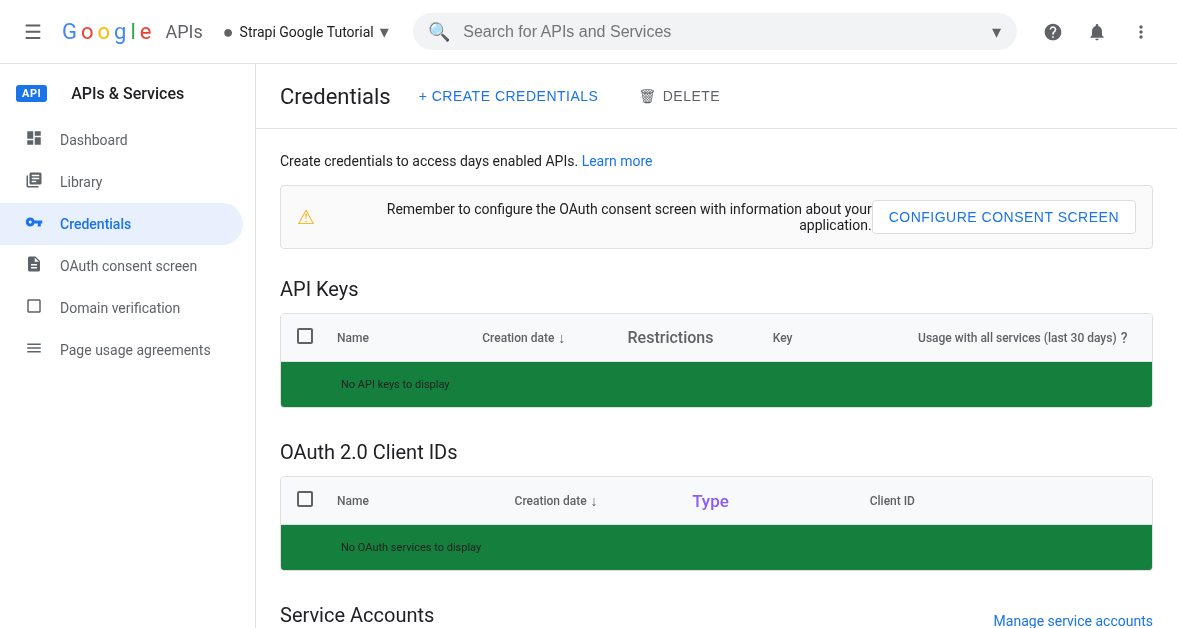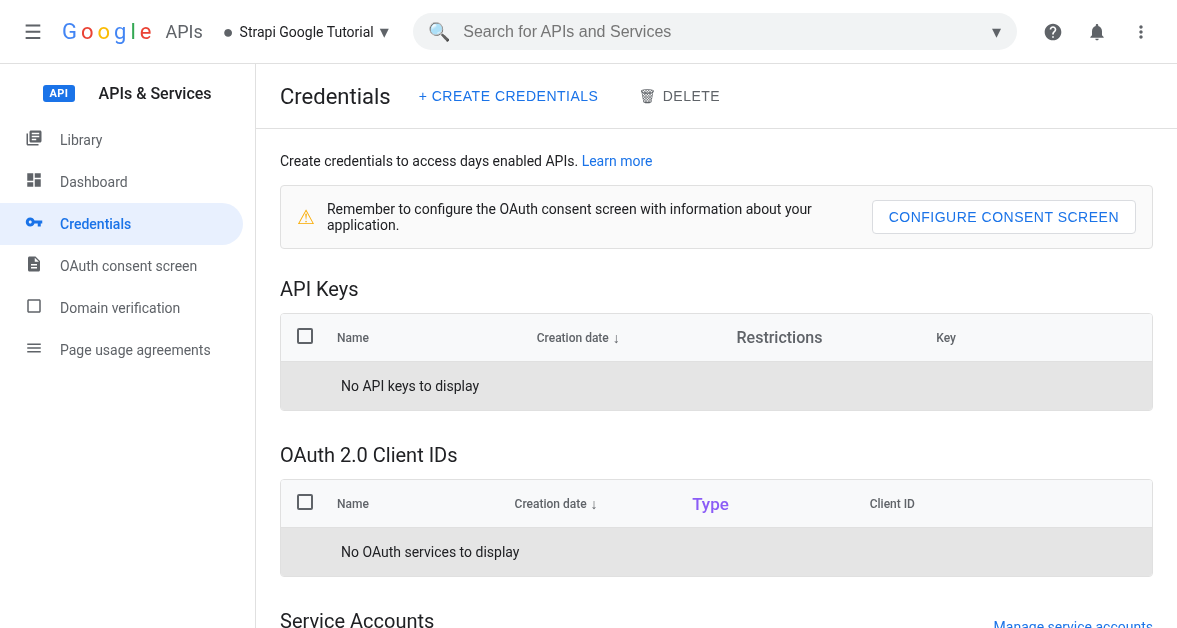--- a/index.html
+++ b/index.html
@@ -60,21 +60,20 @@
       min-width: 256px;
       border-right: 1px solid #e0e0e0;
       padding: 8px 0;
       overflow-y: auto;
     }
     .sidebar-header {
       display: flex;
       align-items: center;
       gap: 24px;
       padding: 12px 16px 16px 16px;
-      justify-content: center;
     }
     .api-badge {
       background: #1a73e8;
       color: #fff;
       font-size: 11px;
       font-weight: 700;
       padding: 2px 6px;
       border-radius: 3px;
       letter-spacing: 0.5px;
     }
@@ -137,21 +136,21 @@
       align-items: center;
       justify-content: space-between;
       background: #fafafa;
       border: 1px solid #e0e0e0;
       border-radius: 4px;
       padding: 14px 16px;
       margin-bottom: 28px;
     }
     .warning-left { display: flex; align-items: center; gap: 12px; }
     .warning-icon { color: #F9AB00; font-size: 20px; }
-    .warning-text { font-size: 14px; color: #202124; }
+    .warning-text { font-size: 14px; color: #202124; text-align: right; }
     .btn-configure {
       padding: 8px 16px;
       border: 1px solid #dadce0;
       border-radius: 4px;
       font-size: 14px;
       font-weight: 500;
       color: #1a73e8;
       cursor: pointer;
       background: #fff;
       text-transform: uppercase;
@@ -196,23 +195,23 @@
     .col-key { flex: 2; font-size: 12px; font-weight: 500; color: #5f6368; }
     .col-usage { flex: 3; font-size: 12px; font-weight: 500; color: #5f6368; display: flex; align-items: center; gap: 4px; }
     .col-type { flex: 2; font-size: 17px; font-weight: 500; color: #8b5cf6; }
     .col-clientid { flex: 3; font-size: 12px; font-weight: 500; color: #5f6368; }
 
     .sort-icon { font-size: 14px; color: #5f6368; }
     .help-icon { font-size: 14px; color: #5f6368; cursor: pointer; }
 
     .table-empty {
       padding: 16px 16px 16px 60px;
-      font-size: 14px;
+      font-size: 11px;
       color: #202124;
-      background: #e5e5e5;
+      background: #15803d;
     }
 
     .section-header-row {
       display: flex;
       align-items: center;
       justify-content: space-between;
       margin-bottom: 12px;
     }
     .manage-link {
       color: #1a73e8;
@@ -272,33 +271,33 @@
 
   <div class="sidebar">
     <div class="sidebar-header">
       <div class="api-badge">API</div>
       <span class="sidebar-title">APIs &amp; Services</span>
     </div>
 
     <div class="sidebar-item">
       <span class="item-icon">
         <svg width="18" height="18" viewBox="0 0 24 24" fill="#5f6368">
+            <path d="M3 13h8V3H3v10zm0 8h8v-6H3v6zm10 0h8V11h-8v10zm0-18v6h8V3h-8z"></path>
+          </svg>
+      </span>
+      <span class="item-label">Dashboard</span>
+    </div>
+
+    <div class="sidebar-item">
+      <span class="item-icon">
+        <svg width="18" height="18" viewBox="0 0 24 24" fill="#5f6368">
             <path d="M4 6H2v14c0 1.1.9 2 2 2h14v-2H4V6zm16-4H8c-1.1 0-2 .9-2 2v12c0 1.1.9 2 2 2h12c1.1 0 2-.9 2-2V4c0-1.1-.9-2-2-2zm-1 9H9V9h10v2zm-4 4H9v-2h6v2zm4-8H9V5h10v2z"></path>
           </svg>
       </span>
       <span class="item-label">Library</span>
-    </div>
-
-    <div class="sidebar-item">
-      <span class="item-icon">
-        <svg width="18" height="18" viewBox="0 0 24 24" fill="#5f6368">
-            <path d="M3 13h8V3H3v10zm0 8h8v-6H3v6zm10 0h8V11h-8v10zm0-18v6h8V3h-8z"></path>
-          </svg>
-      </span>
-      <span class="item-label">Dashboard</span>
     </div>
 
     <div class="sidebar-item active">
       <span class="item-icon">
         <svg width="18" height="18" viewBox="0 0 24 24" fill="#1a73e8">
             <path d="M12.65 10C11.83 7.67 9.61 6 7 6c-3.31 0-6 2.69-6 6s2.69 6 6 6c2.61 0 4.83-1.67 5.65-4H17v4h4v-4h2v-4H12.65zM7 14c-1.1 0-2-.9-2-2s.9-2 2-2 2 .9 2 2-.9 2-2 2z"></path>
           </svg>
       </span>
       <span class="item-label">Credentials</span>
     </div>
@@ -370,20 +369,24 @@
             <div class="col-creation">
               <span>Creation date</span>
               <span class="sort-icon">↓</span>
             </div>
             <div class="col-restrictions">
               <span>Restrictions</span>
             </div>
             <div class="col-key">
               <span>Key</span>
             </div>
+            <div class="col-usage">
+              <span>Usage with all services (last 30 days)</span>
+              <span class="help-icon">?</span>
+            </div>
           </div>
           <div class="table-empty">No API keys to display</div>
         </div>
       </div>
 
       <div class="section">
         <h2 class="section-title">OAuth 2.0 Client IDs</h2>
         <div class="table-wrap">
           <div class="table-header">
             <div class="col-check">

